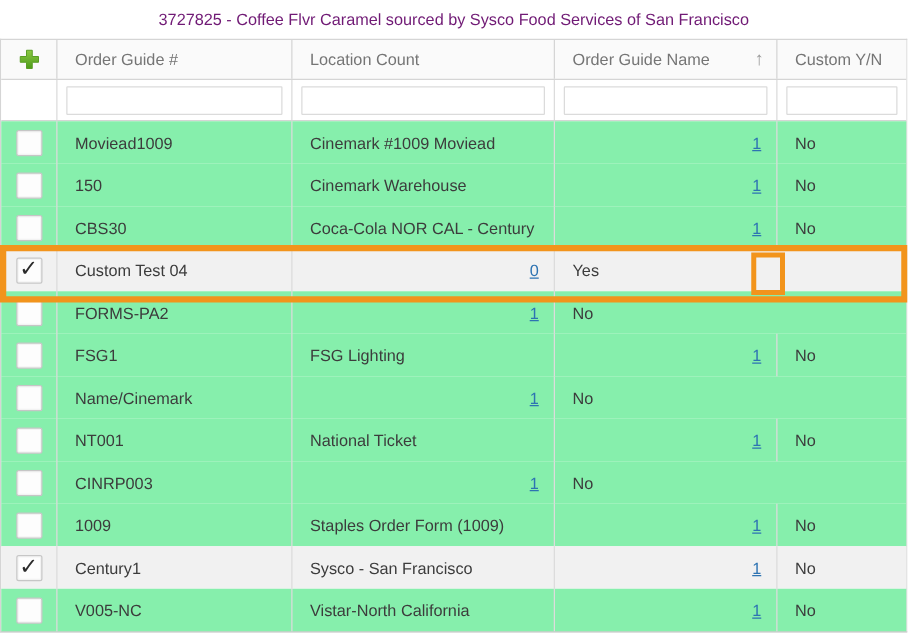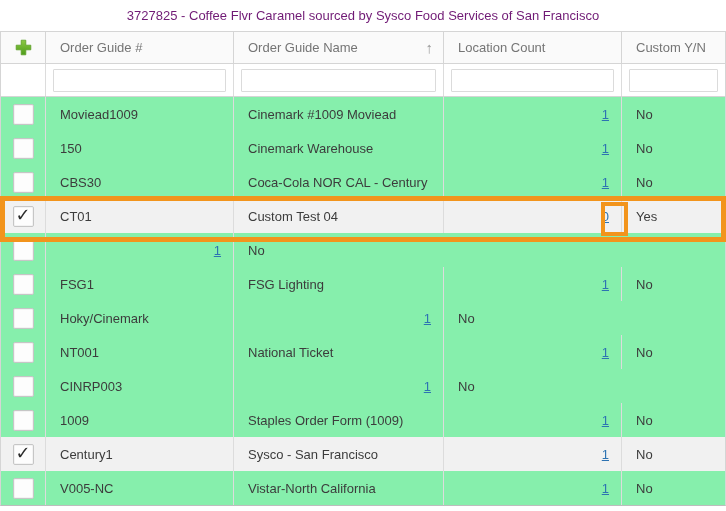--- a/index.html
+++ b/index.html
@@ -76,26 +76,26 @@
             <stop offset="1" stop-color="#4e9c1a"></stop>
           </linearGradient>
         </defs>
         <path d="M6.2 1.2h4.6v5h5v4.6h-5v5H6.2v-5h-5V6.2h5z" fill="url(#pg)" stroke="#5a9e24" stroke-width="0.8"></path>
       </svg>
     </div>
     <div class="cell">
       <span>Order Guide #</span>
     </div>
     <div class="cell">
+      <span>Location Count</span>
+    </div>
+    <div class="cell">
       <span>Order Guide Name</span>
       <span class="sort">↑</span>
     </div>
-    <div class="cell">
-      <span>Location Count</span>
-    </div>
     <div class="cell last">
       <span>Custom Y/N</span>
     </div>
   </div>
 
   <div class="row filter-row">
     <div class="cell"></div>
     <div class="cell">
       <input type="text" value="" style="">
     </div>
@@ -171,39 +171,39 @@
     </div>
   </div>
 
   <div class="row data-row selected">
     <div class="cell ccell">
       <span class="checkbox checked">
         <span class="check">✓</span>
       </span>
     </div>
     <div class="cell">
-      <span>CT01</span>
-    </div>
-    <div class="cell">
       <span>Custom Test 04</span>
     </div>
     <div class="cell count-cell">
       <a class="link" href="#">0</a>
     </div>
     <div class="cell last">
       <span>Yes</span>
     </div>
   </div>
 
   <div class="row data-row">
     <div class="cell ccell">
       <span class="checkbox">
         
       </span>
     </div>
+    <div class="cell">
+      <span>FORMS-PA2</span>
+    </div>
     <div class="cell count-cell">
       <a class="link" href="#">1</a>
     </div>
     <div class="cell last">
       <span>No</span>
     </div>
   </div>
 
   <div class="row data-row">
     <div class="cell ccell">
@@ -225,21 +225,21 @@
     </div>
   </div>
 
   <div class="row data-row">
     <div class="cell ccell">
       <span class="checkbox">
         
       </span>
     </div>
     <div class="cell">
-      <span>Hoky/Cinemark</span>
+      <span>Name/Cinemark</span>
     </div>
     <div class="cell count-cell">
       <a class="link" href="#">1</a>
     </div>
     <div class="cell last">
       <span>No</span>
     </div>
   </div>
 
   <div class="row data-row">

